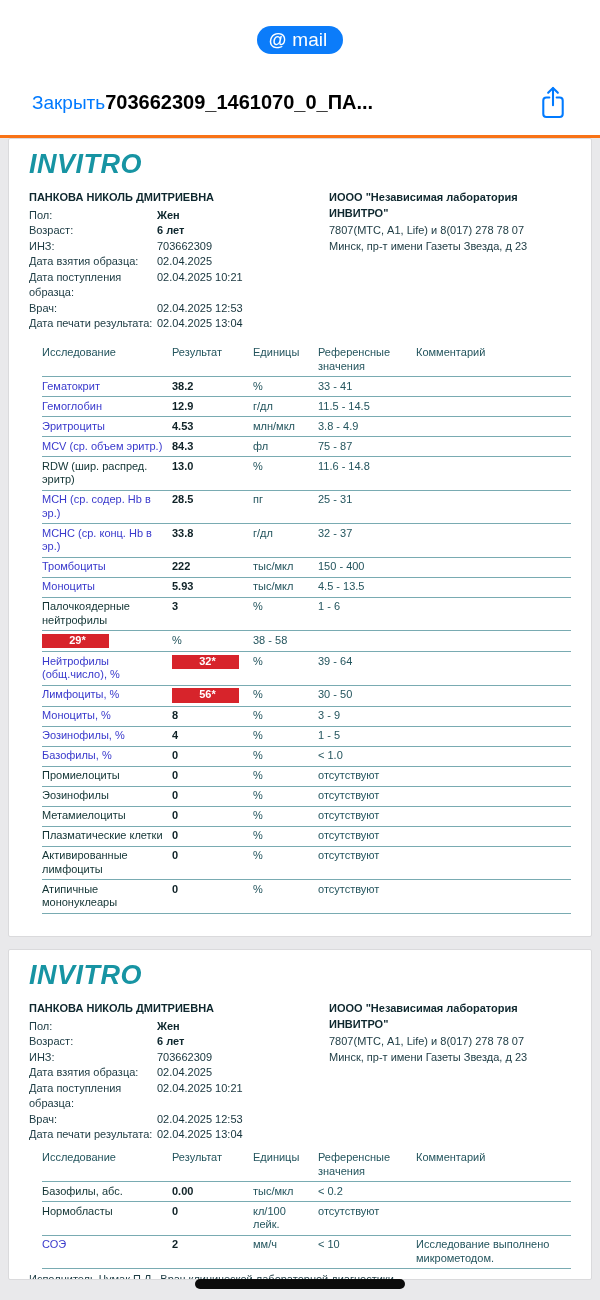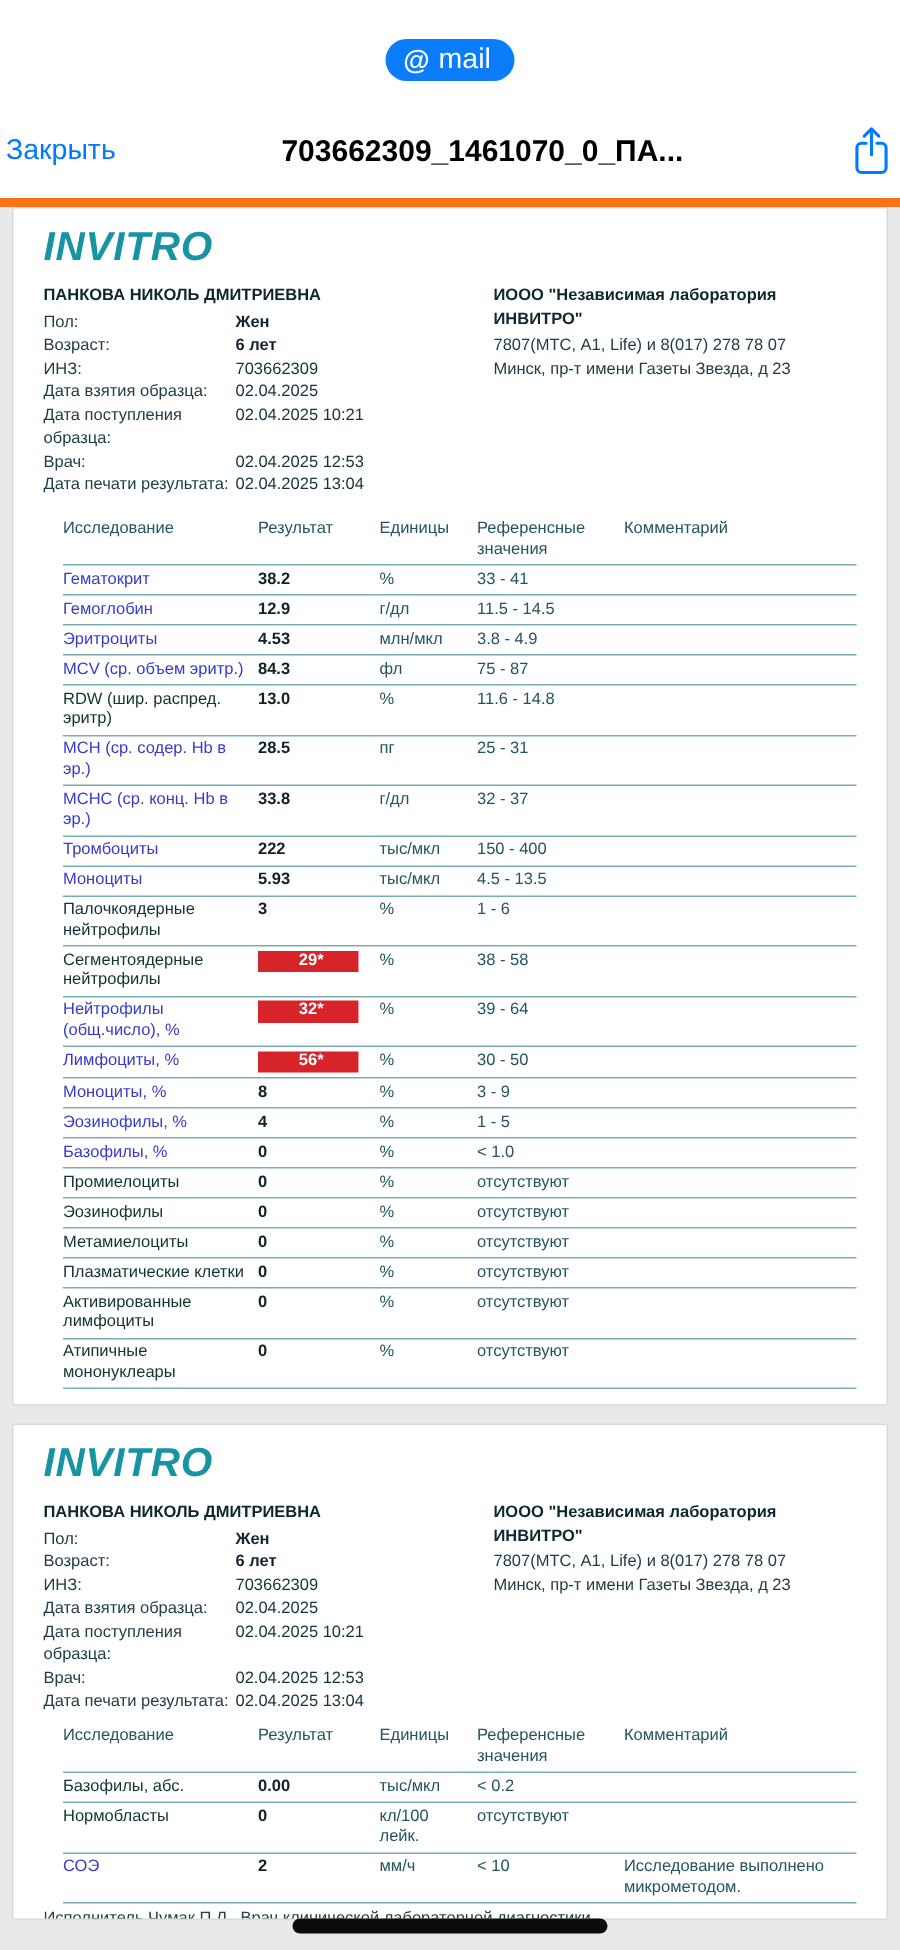--- a/index.html
+++ b/index.html
@@ -5,24 +5,24 @@
   * { margin:0; padding:0; box-sizing:border-box; }
   html,body { width:600px; height:1300px; overflow:hidden; background:#fff;
     font-family:"Liberation Sans", sans-serif; }
   
   .statusbar { height:22px; background:#fff; }
   .applogo-row { display:flex; justify-content:center; padding:4px 0 16px; background:#fff; }
   .mail-pill { background:#0b7cfa; color:#fff; border-radius:16px; height:28px;
     padding:0 16px 0 12px; display:flex; align-items:center; gap:6px;
     font-size:19px; font-weight:500; }
   .at-glyph { font-size:18px; font-weight:700; border:0; line-height:1; }
-  .viewer-bar { height:68px; display:flex; align-items:center; padding:0 4px;
-    border-bottom:6px solid #f97316; background:#fff; position:relative; }
+  .viewer-bar { height:68px; display:flex; align-items:center; padding:0 32px;
+    border-bottom:3px solid #f97316; background:#fff; position:relative; }
   .close-btn { color:#007aff; font-size:19px; flex:0 0 auto; }
-  .doc-title { font-size:20px; font-weight:700; color:#000; flex:1; text-align:center;
+  .doc-title { font-size:20px; font-weight:700; color:#000; flex:1; text-align:left;
     white-space:nowrap; overflow:hidden; }
   .share-btn { flex:0 0 auto; width:30px; height:34px; }
   
   .scroll-area { background:#e9e9eb; min-height:1210px; padding:0; }
   .card { background:#ffffff; margin:0 8px; border:1px solid #dadadc; border-radius:2px;
     padding:8px 20px 0; overflow:hidden; position:relative; }
   .card1 { height:799px; }
   .card2 { margin-top:12px; height:331px; }
   .brand { color:#1794a3; font-size:27px; font-weight:800; font-style:italic;
     letter-spacing:.5px; margin:2px 0 10px; }
@@ -199,21 +199,20 @@
             <span></span>
           </div>
           <div class="trow">
             <span class="c-name">Палочкоядерные нейтрофилы</span>
             <span class="c-res">3</span>
             <span>%</span>
             <span>1 - 6</span>
             <span></span>
           </div>
           <div class="trow">
-            <span class="c-name">Сегментоядерные нейтрофилы</span>
             <span><span class="flag">29*</span></span>
             <span>%</span>
             <span>38 - 58</span>
             <span></span>
           </div>
           <div class="trow">
             <span class="c-name lnk">Нейтрофилы (общ.число), %</span>
             <span><span class="flag">32*</span></span>
             <span>%</span>
             <span>39 - 64</span>

